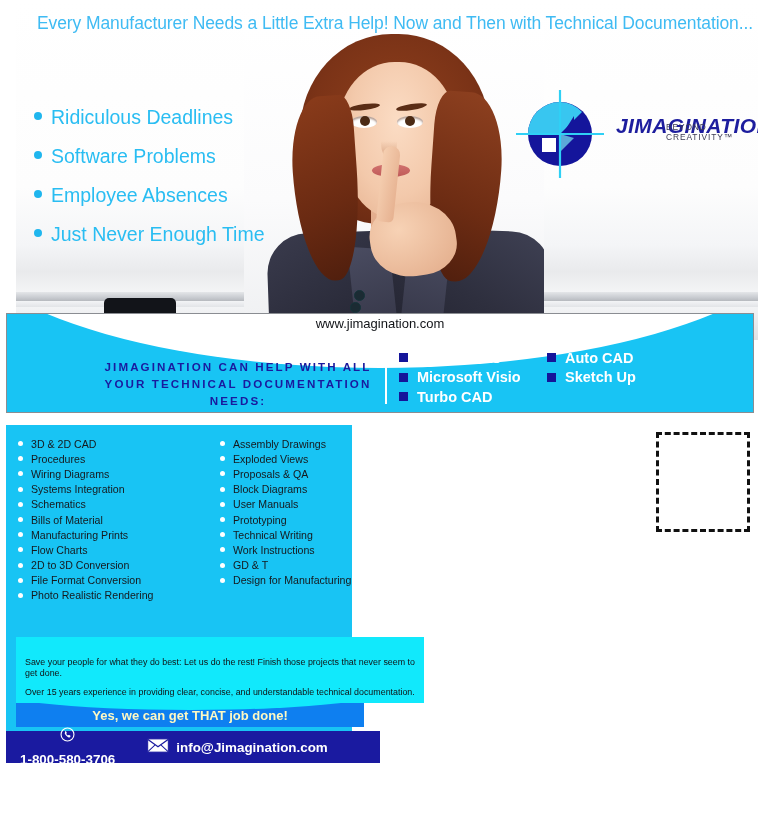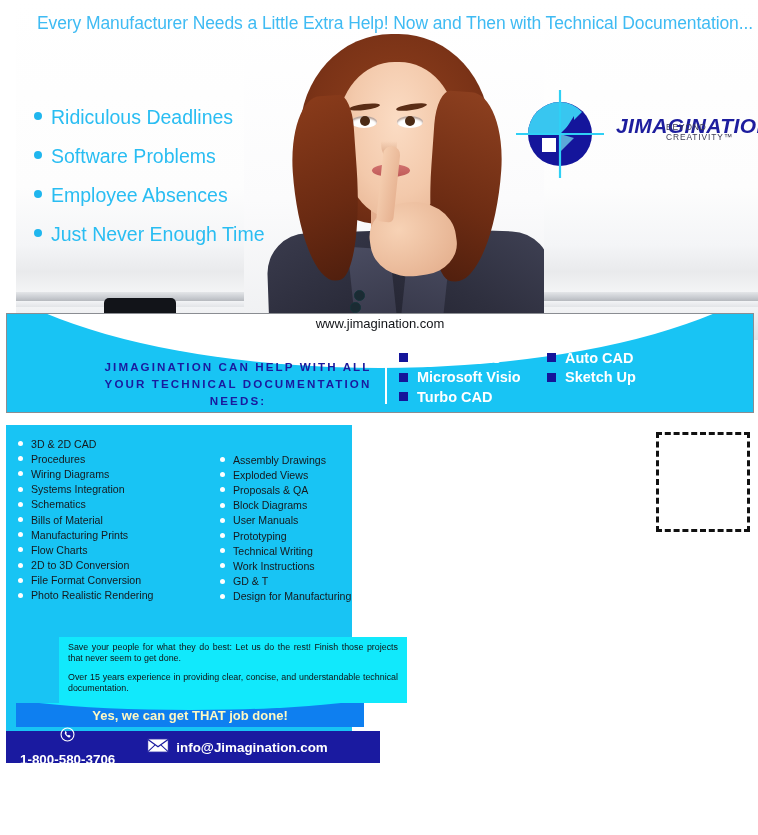--- a/index.html
+++ b/index.html
@@ -212,33 +212,33 @@
   .sw .sq{width:9px;height:9px;background:#15159A;flex:0 0 auto;}
 
   
   .panel{
     position:absolute;left:6px;top:425px;width:346px;height:306px;
     background:#18C4F4;
   }
   .svc-cols{position:absolute;left:0;top:11px;width:374px;}
   .col{position:absolute;top:0;}
   .col.c1{left:12px;}
-  .col.c2{left:214px;margin-top:16px;}
+  .col.c2{left:214px;}
   .svc{
     display:flex;align-items:center;gap:8px;height:15.2px;
     color:#16181c;font-size:10.6px;white-space:nowrap;
   }
   .svc .dot{
     width:5px;height:5px;border-radius:50%;background:#ffffff;flex:0 0 auto;
   }
 
   
   .blurb{
-    position:absolute;left:16px;top:637px;width:348px;height:66px;
-    background:#11E9FC;padding:5px 9px 0 9px;box-sizing:border-box;margin-left:43px;
+    position:absolute;left:16px;top:637px;width:408px;height:66px;
+    background:#11E9FC;padding:20px 9px 0 9px;box-sizing:border-box;
   }
   .blurb p{
     margin:0 0 7px 0;color:#101214;font-size:8.9px;line-height:11.4px;
     text-align:justify;
   }
   .cta{
     position:absolute;left:16px;top:703px;width:348px;height:24px;
     background:#0E7FF0;overflow:hidden;
   }
   .cta-arc{

